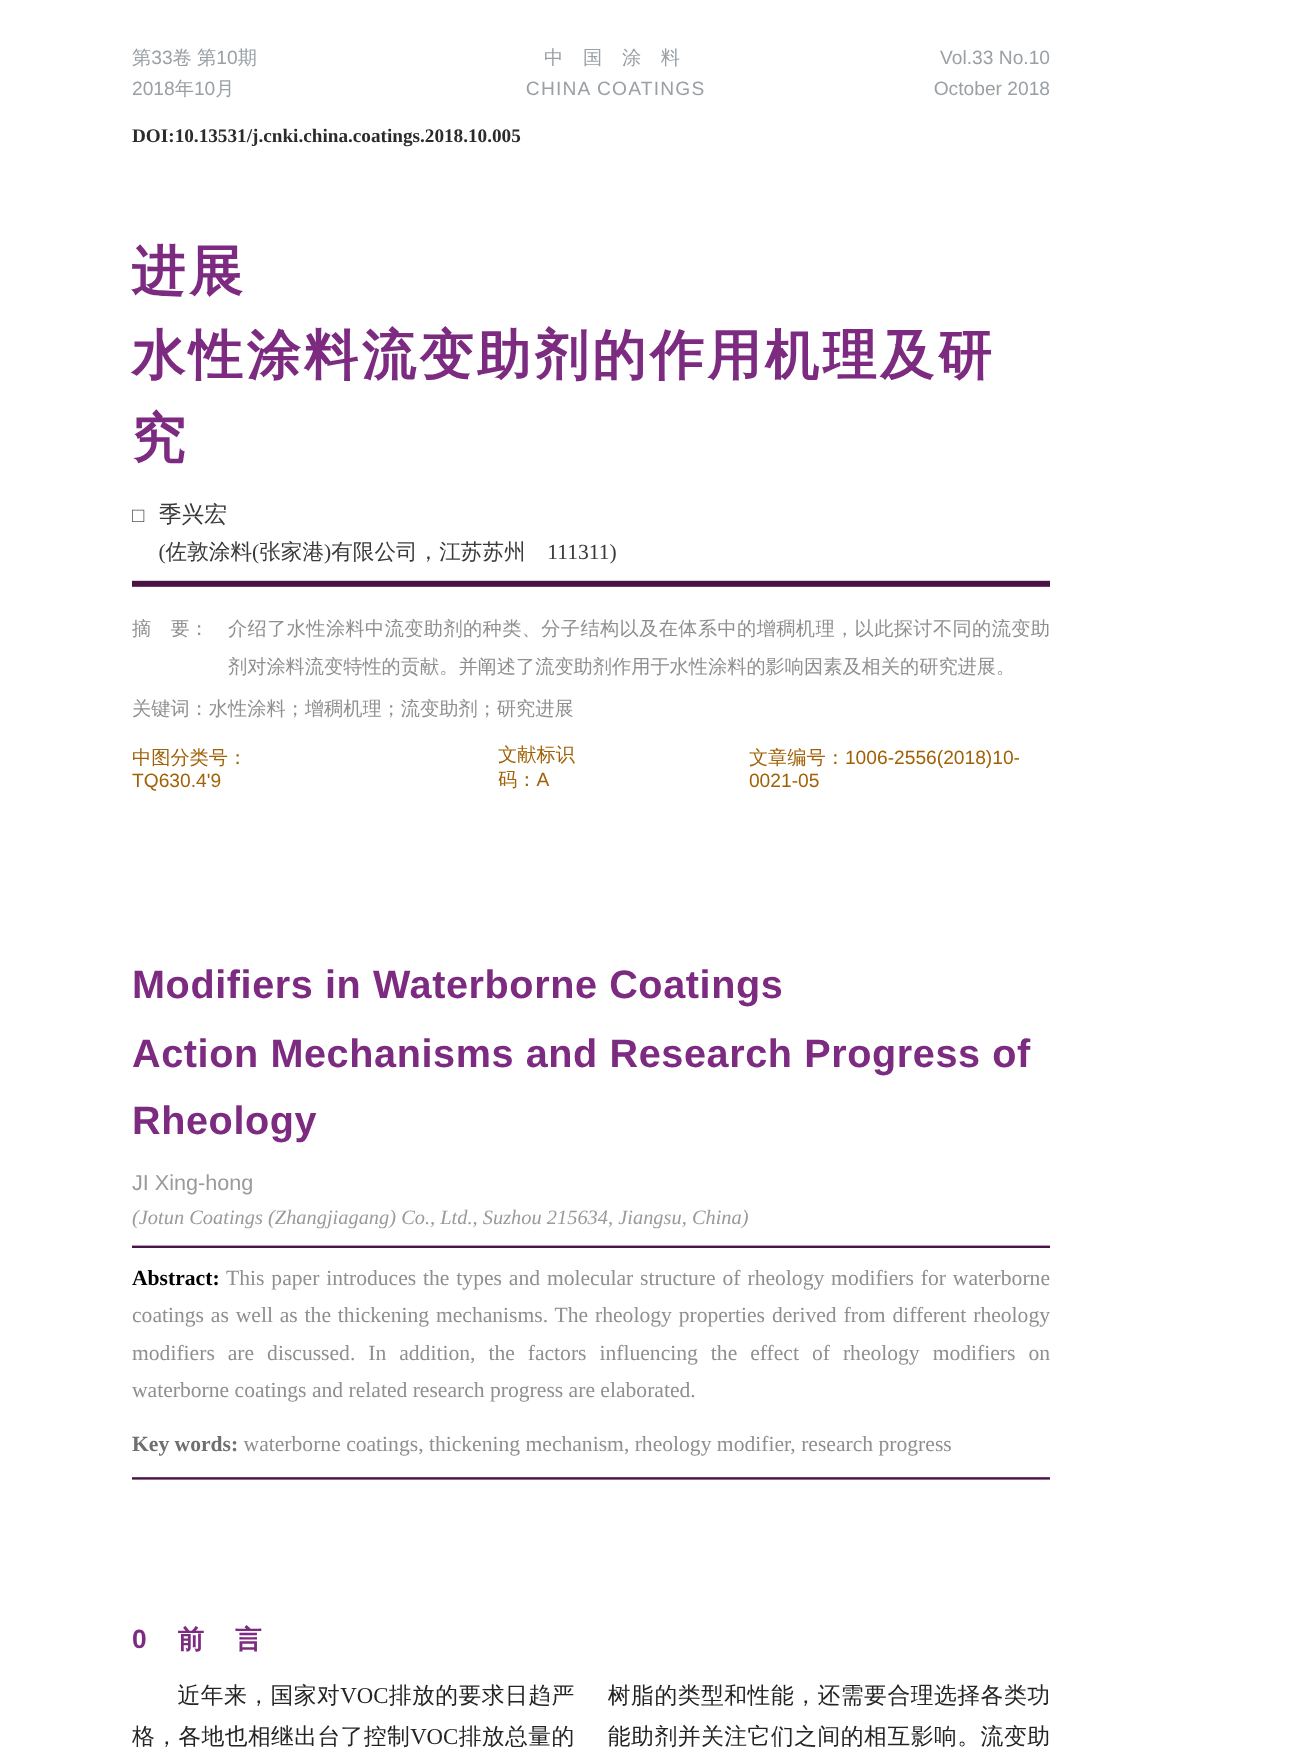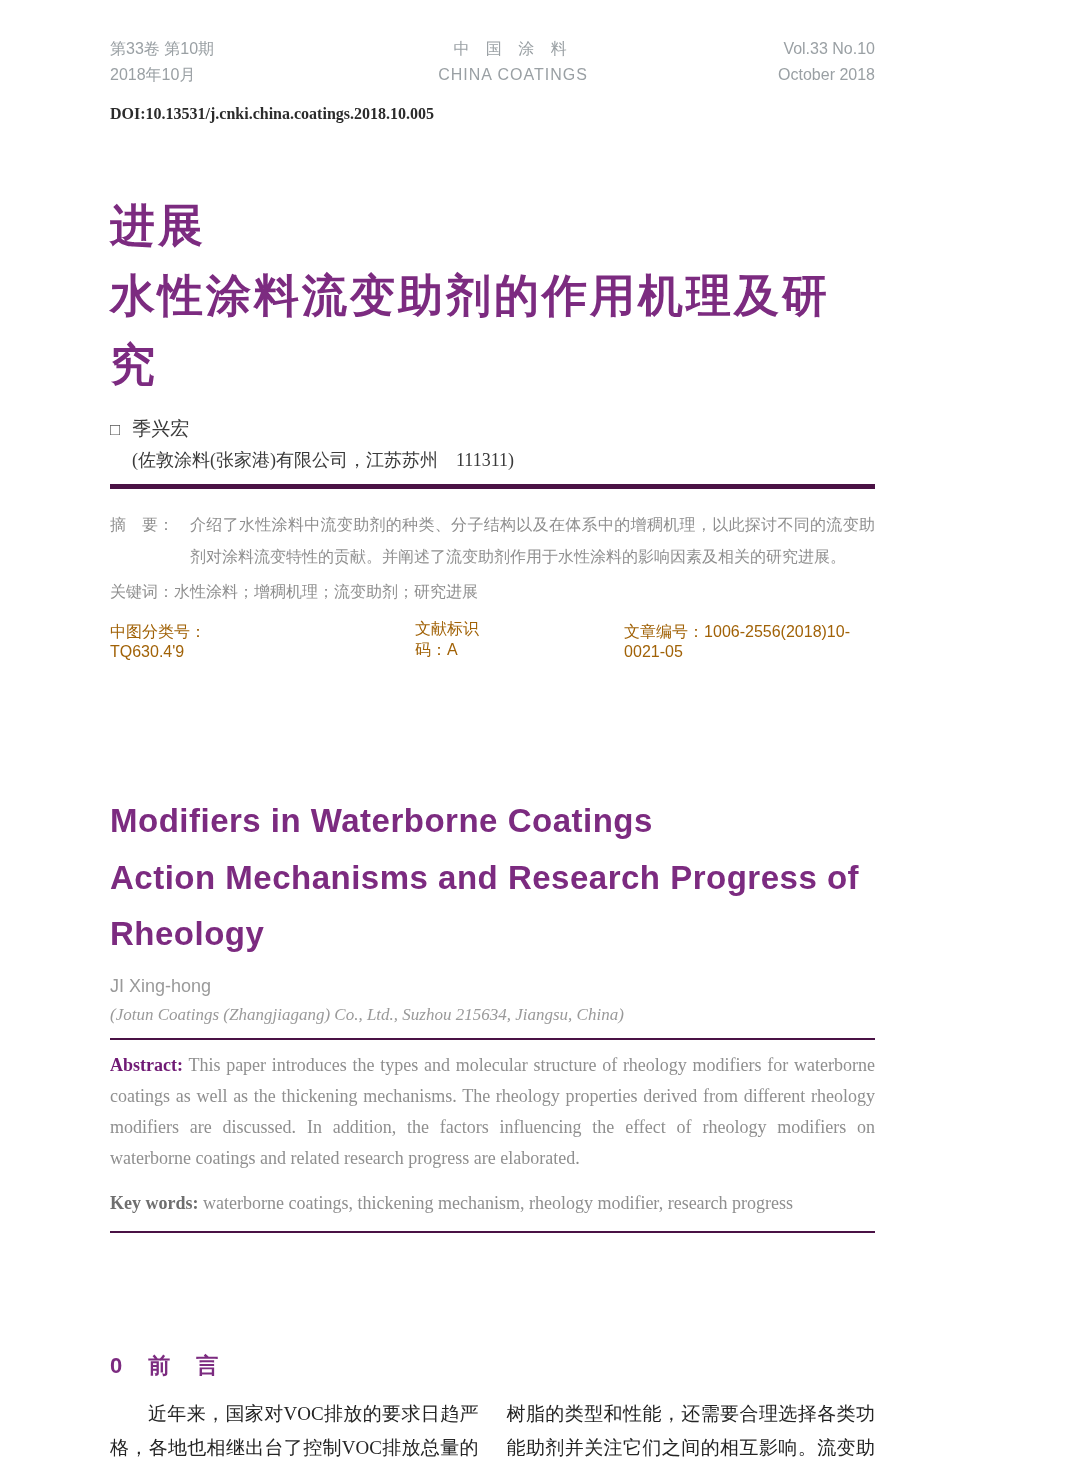--- a/index.html
+++ b/index.html
@@ -78,21 +78,21 @@
   .en-affiliation{
     margin-top:8px;
     font-style:italic;font-size:17px;color:#9a9a9a;
   }
   .rule-thin{margin-top:13px;height:2px;background:#4a1245;}
   .en-abstract{
     margin-top:10px;
     font-size:18px;line-height:1.72;color:#8f8f8f;
     text-align:justify;
   }
-  .en-abstract .label{font-weight:bold;color:#701a75;}
+  .en-abstract .label{font-weight:bold;color:#000000;}
   .en-keywords{margin-top:14px;font-size:18px;line-height:1.72;color:#8f8f8f;}
   .en-keywords .label{font-weight:bold;color:#6f6f6f;}
   
   .intro{margin-top:118px;}
   .section-heading{
     font-family:"Liberation Sans", sans-serif;
     font-weight:bold;color:#7c2b80;
     font-size:22px;letter-spacing:2px;
   }
   .columns{display:flex;gap:28px;margin-top:16px;}

